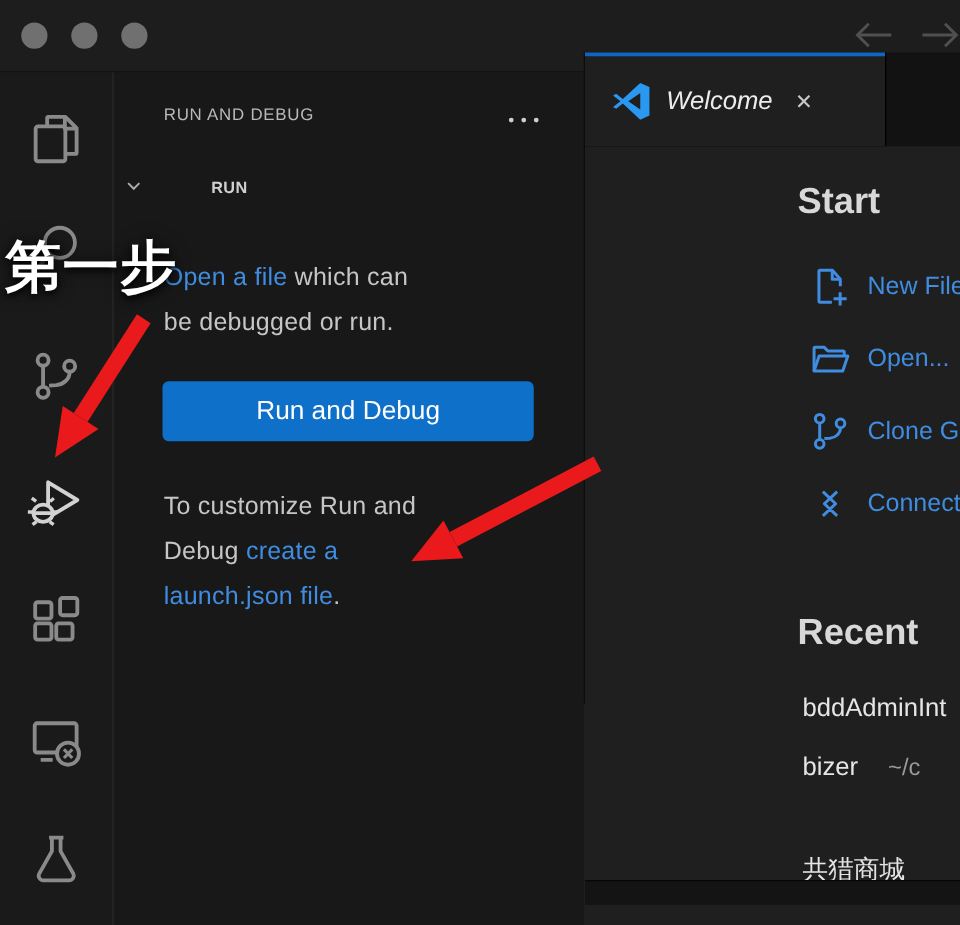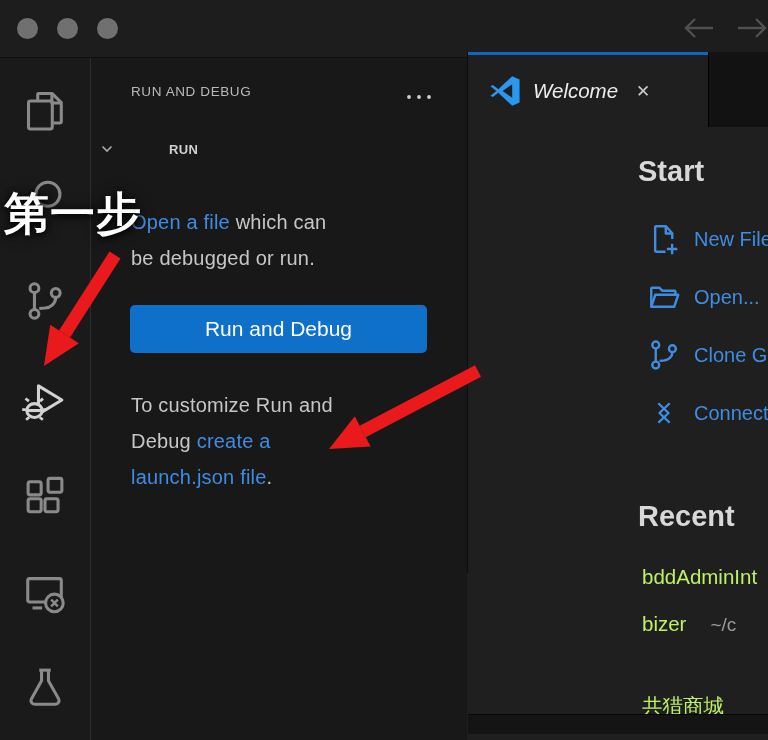--- a/index.html
+++ b/index.html
@@ -24,34 +24,34 @@
   .sb-more { position:absolute; left:314px; top:30px; cursor:pointer; }
   .run-row { position:absolute; left:8px; top:83px; display:flex; align-items:center; cursor:pointer; }
   .run-row .chev { margin-right:10px; }
   .run-label { font-size:13px; font-weight:bold; color:#d0d0d0; letter-spacing:.3px;padding-left:44px; }
   .sb-para { position:absolute; left:40px; font-size:20px; line-height:36px; color:#c6c6c6; letter-spacing:.2px; }
   .p1 { top:146px; } .p2 { top:329px; } .p3 { top:463px; }
   .lnk { color:#3f8ce0; cursor:pointer; }
   .run-btn { position:absolute; left:39px; top:247px; width:297px; height:48px; background:#0e70c8; border:none; border-radius:5px; color:#ffffff; font-size:21px; font-family:"Liberation Sans",sans-serif; cursor:pointer; }
 
   
-  .editor { position:absolute; left:467px; top:52px; width:301px; height:521px; background:#1f1f1f; border-left:1px solid #0c0c0c; }
+  .editor { position:absolute; left:467px; top:42px; width:301px; height:521px; background:#1f1f1f; border-left:1px solid #0c0c0c; }
   .tabstrip { position:absolute; left:0; top:0; width:301px; height:75px; background:#121212; }
   .tab { position:absolute; left:0; top:0; width:240px; height:75px; background:#1f1f1f; border-top:3px solid #0c66c2; box-shadow:1px 0 0 #000; display:flex; align-items:center; padding-left:22px; cursor:pointer; }
   .tab-title { margin-left:13px; font-size:20.5px; font-style:italic; color:#ececec; }
   .tab-close { margin-left:18px; font-size:17px; color:#c8c8c8; cursor:pointer; }
   .content { position:absolute; left:0; top:75px; width:301px; height:587px; overflow:hidden; }
   .wc-head { position:absolute; left:170px; font-size:29px; color:#d8d8d8; font-weight:700; white-space:nowrap; }
   .h-start { top:28px; } .h-recent { top:373px; }
   .start-list { position:absolute; left:178px; top:94px; display:flex; flex-direction:column; gap:22px; }
   .start-item { display:flex; align-items:center; height:36px; white-space:nowrap; cursor:pointer; }
   .start-item svg { width:36px; height:36px; flex:none; }
   .start-item .lbl { margin-left:12px; font-size:20px; color:#3f8ce0; }
   .recent-item { position:absolute; left:174px; white-space:nowrap; font-size:20.5px; line-height:26px; cursor:pointer; }
-  .recent-item .nm { color:#bef264; }
+  .recent-item .nm { color:#e5e5e5; }
   .recent-item .pth { color:#9a9a9a; margin-left:24px; font-size:19px; }
   .r1{top:437px;} .r2{top:484px;} .r3{top:531px;} .r4{top:566px;}
   .strip { position:absolute; left:0; top:662px; width:301px; height:20px; background:#141414; border-top:1px solid #060606; }
 
   
   .overlay { position:absolute; left:0; top:0; width:768px; height:740px; z-index:50; pointer-events:none; }
   .step { position:absolute; z-index:55; color:#ffffff; font-size:45px; font-weight:700; letter-spacing:1px; white-space:nowrap; text-shadow:0 2px 6px rgba(0,0,0,.95), 0 0 14px rgba(0,0,0,.6); pointer-events:none; }
   .step1 { left:4px; top:184px; }
   .step2 { left:455px; top:322px; }
 </style>

